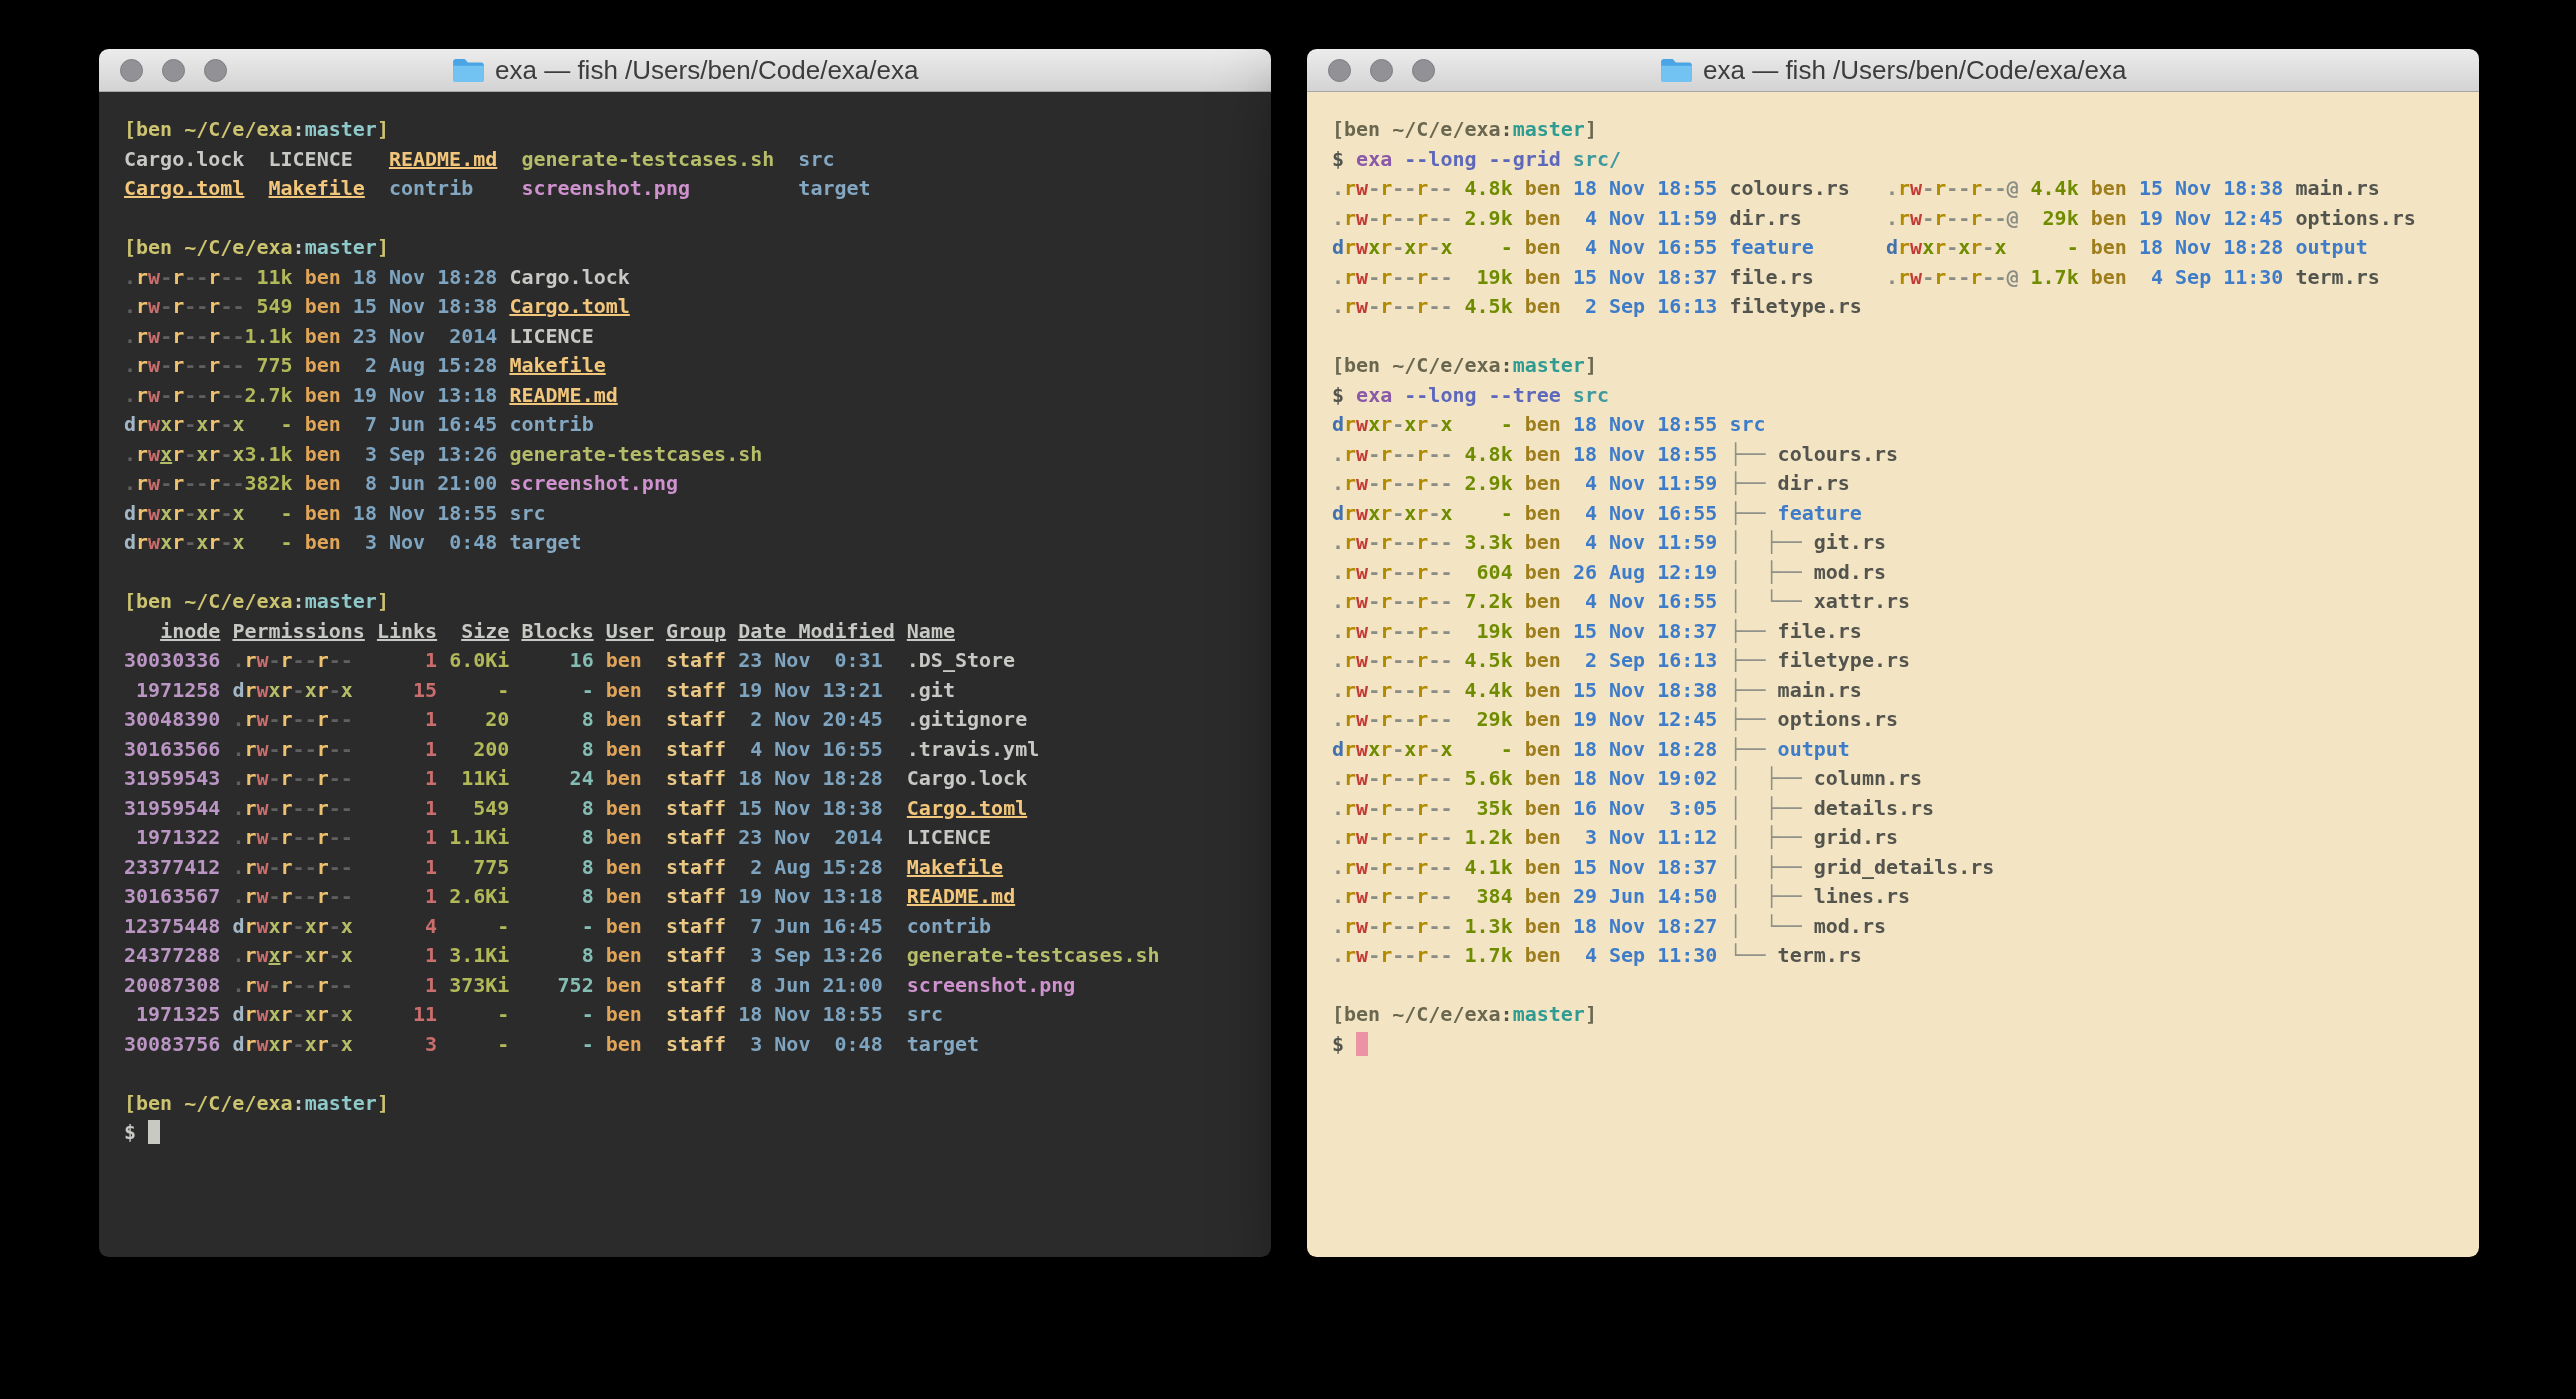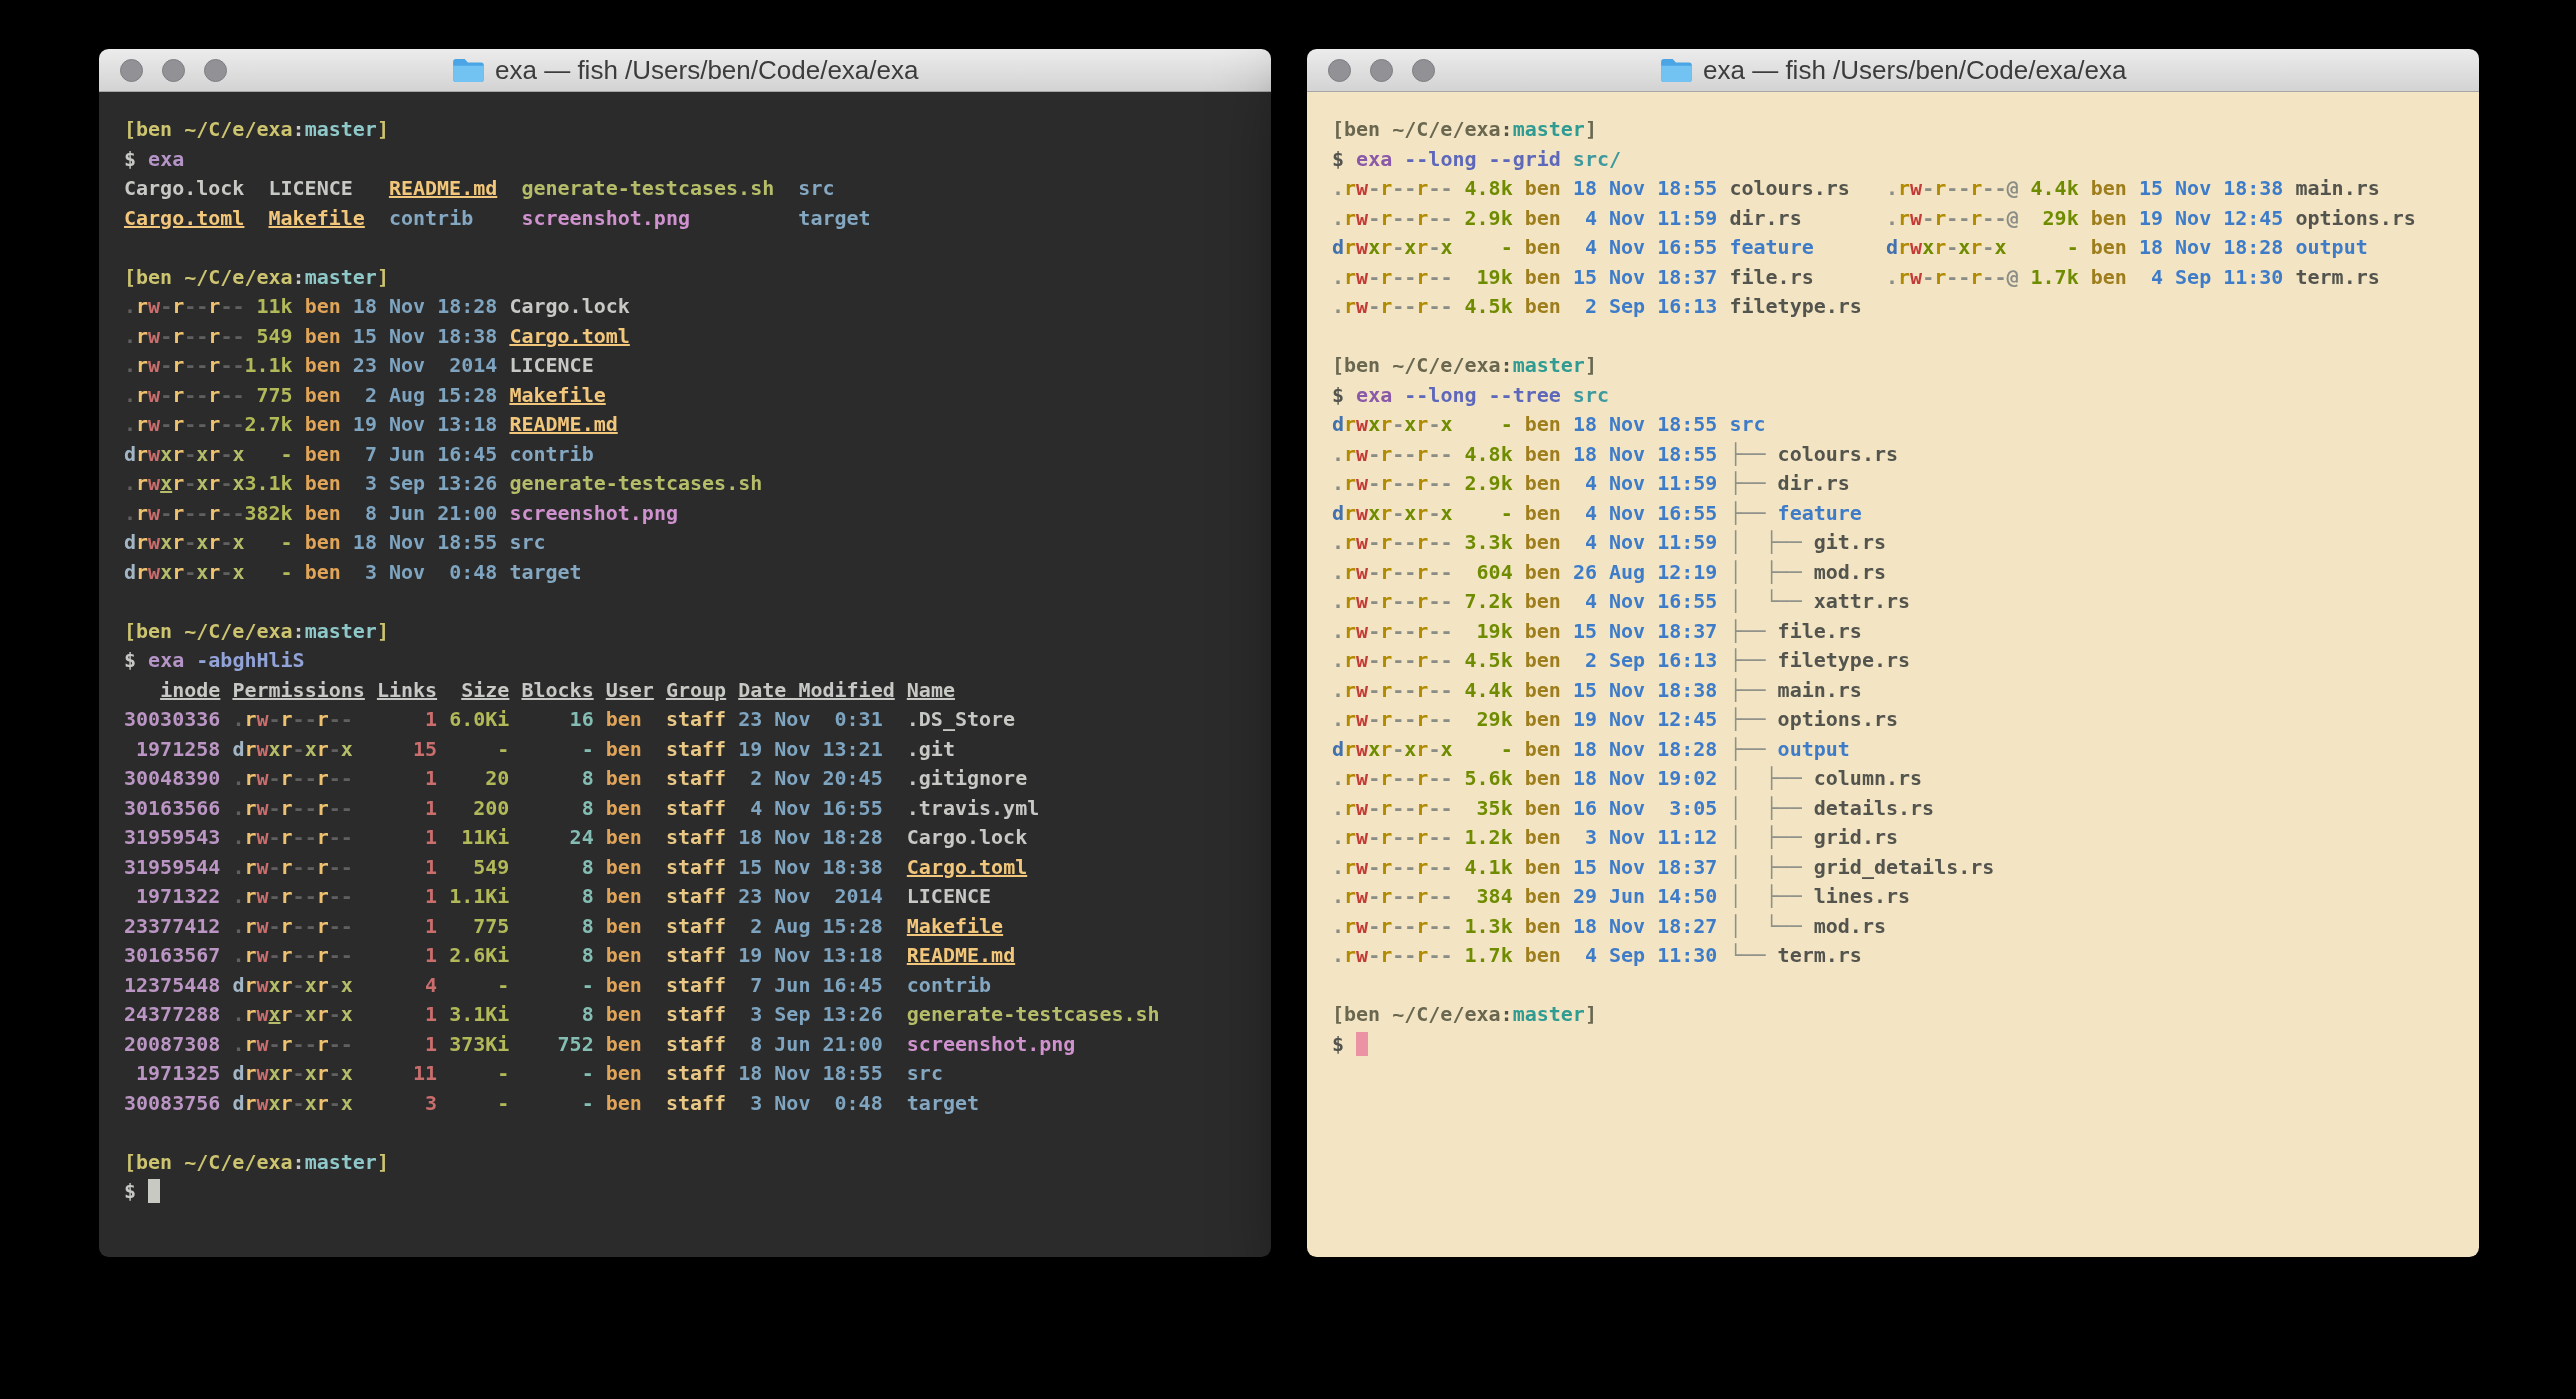--- a/index.html
+++ b/index.html
@@ -31,38 +31,36 @@
     <div class="titlewrap">
       <svg width="33" height="26" viewBox="0 0 34 27">
         <path d="M1 5c0-2 1.2-3 3-3h9l3.4 3.6H30c1.8 0 3 1.2 3 3V23c0 1.8-1.2 3-3 3H4c-1.8 0-3-1.2-3-3z" fill="#4BA5E4"></path>
         <path d="M1 9h32v14c0 1.8-1.2 3-3 3H4c-1.8 0-3-1.2-3-3z" fill="#72C3F2"></path>
       </svg>
       <span>exa — fish  /Users/ben/Code/exa/exa</span>
     </div>
   </div>
   <div class="term" style="background: rgb(43, 43, 43);">
       <div class="tline"><span style="color: rgb(205, 196, 112);">[ben ~/C/e/exa</span><span style="color: rgb(199, 201, 197);">:</span><span style="color: rgb(143, 200, 200);">master</span><span style="color: rgb(205, 196, 112);">]</span></div>
-      <div class="tline"><span style="color: rgb(199, 201, 197);">$ </span><span style="color: rgb(181, 148, 199);">exa</span></div>
       <div class="tline"><span style="color: rgb(199, 201, 197);">Cargo.lock  LICENCE   </span><span style="color: rgb(242, 199, 123); text-decoration: underline;">README.md</span><span style="color: rgb(199, 201, 197);">  </span><span style="color: rgb(182, 189, 105);">generate-testcases.sh</span><span style="color: rgb(199, 201, 197);">  </span><span style="color: rgb(132, 167, 194); font-weight: bold;">src</span></div>
       <div class="tline"><span style="color: rgb(242, 199, 123); text-decoration: underline;">Cargo.toml</span><span style="color: rgb(199, 201, 197);">  </span><span style="color: rgb(242, 199, 123); text-decoration: underline;">Makefile</span><span style="color: rgb(199, 201, 197);">  </span><span style="color: rgb(132, 167, 194); font-weight: bold;">contrib</span><span style="color: rgb(199, 201, 197);">    </span><span style="color: rgb(207, 146, 207);">screenshot.png</span><span style="color: rgb(199, 201, 197);">         </span><span style="color: rgb(132, 167, 194); font-weight: bold;">target</span></div>
       <div class="tline">&nbsp;</div>
       <div class="tline"><span style="color: rgb(205, 196, 112);">[ben ~/C/e/exa</span><span style="color: rgb(199, 201, 197);">:</span><span style="color: rgb(143, 200, 200);">master</span><span style="color: rgb(205, 196, 112);">]</span></div>
       <div class="tline"><span style="color: rgb(96, 96, 96);">.</span><span style="color: rgb(239, 194, 111);">r</span><span style="color: rgb(201, 109, 109);">w</span><span style="color: rgb(96, 96, 96);">-</span><span style="color: rgb(239, 194, 111);">r</span><span style="color: rgb(96, 96, 96);">-</span><span style="color: rgb(96, 96, 96);">-</span><span style="color: rgb(239, 194, 111);">r</span><span style="color: rgb(96, 96, 96);">-</span><span style="color: rgb(96, 96, 96);">-</span><span style="color: rgb(178, 185, 88);"> 11k </span><span style="color: rgb(224, 165, 88);">ben </span><span style="color: rgb(126, 164, 192);">18 Nov 18:28 </span><span style="color: rgb(199, 201, 197);">Cargo.lock</span></div>
       <div class="tline"><span style="color: rgb(96, 96, 96);">.</span><span style="color: rgb(239, 194, 111);">r</span><span style="color: rgb(201, 109, 109);">w</span><span style="color: rgb(96, 96, 96);">-</span><span style="color: rgb(239, 194, 111);">r</span><span style="color: rgb(96, 96, 96);">-</span><span style="color: rgb(96, 96, 96);">-</span><span style="color: rgb(239, 194, 111);">r</span><span style="color: rgb(96, 96, 96);">-</span><span style="color: rgb(96, 96, 96);">-</span><span style="color: rgb(178, 185, 88);"> 549 </span><span style="color: rgb(224, 165, 88);">ben </span><span style="color: rgb(126, 164, 192);">15 Nov 18:38 </span><span style="color: rgb(242, 199, 123); text-decoration: underline;">Cargo.toml</span></div>
       <div class="tline"><span style="color: rgb(96, 96, 96);">.</span><span style="color: rgb(239, 194, 111);">r</span><span style="color: rgb(201, 109, 109);">w</span><span style="color: rgb(96, 96, 96);">-</span><span style="color: rgb(239, 194, 111);">r</span><span style="color: rgb(96, 96, 96);">-</span><span style="color: rgb(96, 96, 96);">-</span><span style="color: rgb(239, 194, 111);">r</span><span style="color: rgb(96, 96, 96);">-</span><span style="color: rgb(96, 96, 96);">-</span><span style="color: rgb(178, 185, 88);">1.1k </span><span style="color: rgb(224, 165, 88);">ben </span><span style="color: rgb(126, 164, 192);">23 Nov  2014 </span><span style="color: rgb(199, 201, 197);">LICENCE</span></div>
       <div class="tline"><span style="color: rgb(96, 96, 96);">.</span><span style="color: rgb(239, 194, 111);">r</span><span style="color: rgb(201, 109, 109);">w</span><span style="color: rgb(96, 96, 96);">-</span><span style="color: rgb(239, 194, 111);">r</span><span style="color: rgb(96, 96, 96);">-</span><span style="color: rgb(96, 96, 96);">-</span><span style="color: rgb(239, 194, 111);">r</span><span style="color: rgb(96, 96, 96);">-</span><span style="color: rgb(96, 96, 96);">-</span><span style="color: rgb(178, 185, 88);"> 775 </span><span style="color: rgb(224, 165, 88);">ben </span><span style="color: rgb(126, 164, 192);"> 2 Aug 15:28 </span><span style="color: rgb(242, 199, 123); text-decoration: underline;">Makefile</span></div>
       <div class="tline"><span style="color: rgb(96, 96, 96);">.</span><span style="color: rgb(239, 194, 111);">r</span><span style="color: rgb(201, 109, 109);">w</span><span style="color: rgb(96, 96, 96);">-</span><span style="color: rgb(239, 194, 111);">r</span><span style="color: rgb(96, 96, 96);">-</span><span style="color: rgb(96, 96, 96);">-</span><span style="color: rgb(239, 194, 111);">r</span><span style="color: rgb(96, 96, 96);">-</span><span style="color: rgb(96, 96, 96);">-</span><span style="color: rgb(178, 185, 88);">2.7k </span><span style="color: rgb(224, 165, 88);">ben </span><span style="color: rgb(126, 164, 192);">19 Nov 13:18 </span><span style="color: rgb(242, 199, 123); text-decoration: underline;">README.md</span></div>
       <div class="tline"><span style="color: rgb(162, 182, 198);">d</span><span style="color: rgb(239, 194, 111);">r</span><span style="color: rgb(201, 109, 109);">w</span><span style="color: rgb(182, 189, 105);">x</span><span style="color: rgb(239, 194, 111);">r</span><span style="color: rgb(96, 96, 96);">-</span><span style="color: rgb(182, 189, 105);">x</span><span style="color: rgb(239, 194, 111);">r</span><span style="color: rgb(96, 96, 96);">-</span><span style="color: rgb(182, 189, 105);">x</span><span style="color: rgb(178, 185, 88);">   - </span><span style="color: rgb(224, 165, 88);">ben </span><span style="color: rgb(126, 164, 192);"> 7 Jun 16:45 </span><span style="color: rgb(132, 167, 194); font-weight: bold;">contrib</span></div>
       <div class="tline"><span style="color: rgb(96, 96, 96);">.</span><span style="color: rgb(239, 194, 111);">r</span><span style="color: rgb(201, 109, 109);">w</span><span style="color: rgb(182, 189, 105); text-decoration: underline;">x</span><span style="color: rgb(239, 194, 111);">r</span><span style="color: rgb(96, 96, 96);">-</span><span style="color: rgb(182, 189, 105);">x</span><span style="color: rgb(239, 194, 111);">r</span><span style="color: rgb(96, 96, 96);">-</span><span style="color: rgb(182, 189, 105);">x</span><span style="color: rgb(178, 185, 88);">3.1k </span><span style="color: rgb(224, 165, 88);">ben </span><span style="color: rgb(126, 164, 192);"> 3 Sep 13:26 </span><span style="color: rgb(182, 189, 105);">generate-testcases.sh</span></div>
       <div class="tline"><span style="color: rgb(96, 96, 96);">.</span><span style="color: rgb(239, 194, 111);">r</span><span style="color: rgb(201, 109, 109);">w</span><span style="color: rgb(96, 96, 96);">-</span><span style="color: rgb(239, 194, 111);">r</span><span style="color: rgb(96, 96, 96);">-</span><span style="color: rgb(96, 96, 96);">-</span><span style="color: rgb(239, 194, 111);">r</span><span style="color: rgb(96, 96, 96);">-</span><span style="color: rgb(96, 96, 96);">-</span><span style="color: rgb(178, 185, 88);">382k </span><span style="color: rgb(224, 165, 88);">ben </span><span style="color: rgb(126, 164, 192);"> 8 Jun 21:00 </span><span style="color: rgb(207, 146, 207);">screenshot.png</span></div>
       <div class="tline"><span style="color: rgb(162, 182, 198);">d</span><span style="color: rgb(239, 194, 111);">r</span><span style="color: rgb(201, 109, 109);">w</span><span style="color: rgb(182, 189, 105);">x</span><span style="color: rgb(239, 194, 111);">r</span><span style="color: rgb(96, 96, 96);">-</span><span style="color: rgb(182, 189, 105);">x</span><span style="color: rgb(239, 194, 111);">r</span><span style="color: rgb(96, 96, 96);">-</span><span style="color: rgb(182, 189, 105);">x</span><span style="color: rgb(178, 185, 88);">   - </span><span style="color: rgb(224, 165, 88);">ben </span><span style="color: rgb(126, 164, 192);">18 Nov 18:55 </span><span style="color: rgb(132, 167, 194); font-weight: bold;">src</span></div>
       <div class="tline"><span style="color: rgb(162, 182, 198);">d</span><span style="color: rgb(239, 194, 111);">r</span><span style="color: rgb(201, 109, 109);">w</span><span style="color: rgb(182, 189, 105);">x</span><span style="color: rgb(239, 194, 111);">r</span><span style="color: rgb(96, 96, 96);">-</span><span style="color: rgb(182, 189, 105);">x</span><span style="color: rgb(239, 194, 111);">r</span><span style="color: rgb(96, 96, 96);">-</span><span style="color: rgb(182, 189, 105);">x</span><span style="color: rgb(178, 185, 88);">   - </span><span style="color: rgb(224, 165, 88);">ben </span><span style="color: rgb(126, 164, 192);"> 3 Nov  0:48 </span><span style="color: rgb(132, 167, 194); font-weight: bold;">target</span></div>
       <div class="tline">&nbsp;</div>
       <div class="tline"><span style="color: rgb(205, 196, 112);">[ben ~/C/e/exa</span><span style="color: rgb(199, 201, 197);">:</span><span style="color: rgb(143, 200, 200);">master</span><span style="color: rgb(205, 196, 112);">]</span></div>
-      <div class="tline"><span style="color: rgb(199, 201, 197);">$ </span><span style="color: rgb(181, 148, 199);">exa</span><span style="color: rgb(199, 201, 197);"> </span><span style="color: rgb(146, 163, 216);">-abghHliS</span></div>
       <div class="tline"><span style="color: rgb(199, 201, 197);">   </span><span style="color: rgb(199, 201, 197); text-decoration: underline;">inode</span><span style="color: rgb(199, 201, 197);"> </span><span style="color: rgb(199, 201, 197); text-decoration: underline;">Permissions</span><span style="color: rgb(199, 201, 197);"> </span><span style="color: rgb(199, 201, 197); text-decoration: underline;">Links</span><span style="color: rgb(199, 201, 197);">  </span><span style="color: rgb(199, 201, 197); text-decoration: underline;">Size</span><span style="color: rgb(199, 201, 197);"> </span><span style="color: rgb(199, 201, 197); text-decoration: underline;">Blocks</span><span style="color: rgb(199, 201, 197);"> </span><span style="color: rgb(199, 201, 197); text-decoration: underline;">User</span><span style="color: rgb(199, 201, 197);"> </span><span style="color: rgb(199, 201, 197); text-decoration: underline;">Group</span><span style="color: rgb(199, 201, 197);"> </span><span style="color: rgb(199, 201, 197); text-decoration: underline;">Date Modified</span><span style="color: rgb(199, 201, 197);"> </span><span style="color: rgb(199, 201, 197); text-decoration: underline;">Name</span></div>
       <div class="tline"><span style="color: rgb(187, 150, 196);">30030336 </span><span style="color: rgb(96, 96, 96);">.</span><span style="color: rgb(239, 194, 111);">r</span><span style="color: rgb(201, 109, 109);">w</span><span style="color: rgb(96, 96, 96);">-</span><span style="color: rgb(239, 194, 111);">r</span><span style="color: rgb(96, 96, 96);">-</span><span style="color: rgb(96, 96, 96);">-</span><span style="color: rgb(239, 194, 111);">r</span><span style="color: rgb(96, 96, 96);">-</span><span style="color: rgb(96, 96, 96);">-</span><span style="color: rgb(201, 109, 109);">      1</span><span style="color: rgb(178, 185, 88);"> 6.0Ki</span><span style="color: rgb(132, 189, 179);">     16</span><span style="color: rgb(224, 165, 88);"> ben </span><span style="color: rgb(233, 199, 132);"> staff</span><span style="color: rgb(126, 164, 192);"> 23 Nov  0:31</span><span style="color: rgb(199, 201, 197);">  .DS_Store</span></div>
       <div class="tline"><span style="color: rgb(187, 150, 196);"> 1971258 </span><span style="color: rgb(162, 182, 198);">d</span><span style="color: rgb(239, 194, 111);">r</span><span style="color: rgb(201, 109, 109);">w</span><span style="color: rgb(182, 189, 105);">x</span><span style="color: rgb(239, 194, 111);">r</span><span style="color: rgb(96, 96, 96);">-</span><span style="color: rgb(182, 189, 105);">x</span><span style="color: rgb(239, 194, 111);">r</span><span style="color: rgb(96, 96, 96);">-</span><span style="color: rgb(182, 189, 105);">x</span><span style="color: rgb(201, 109, 109);">     15</span><span style="color: rgb(178, 185, 88);">     -</span><span style="color: rgb(132, 189, 179);">      -</span><span style="color: rgb(224, 165, 88);"> ben </span><span style="color: rgb(233, 199, 132);"> staff</span><span style="color: rgb(126, 164, 192);"> 19 Nov 13:21</span><span style="color: rgb(199, 201, 197);">  .git</span></div>
       <div class="tline"><span style="color: rgb(187, 150, 196);">30048390 </span><span style="color: rgb(96, 96, 96);">.</span><span style="color: rgb(239, 194, 111);">r</span><span style="color: rgb(201, 109, 109);">w</span><span style="color: rgb(96, 96, 96);">-</span><span style="color: rgb(239, 194, 111);">r</span><span style="color: rgb(96, 96, 96);">-</span><span style="color: rgb(96, 96, 96);">-</span><span style="color: rgb(239, 194, 111);">r</span><span style="color: rgb(96, 96, 96);">-</span><span style="color: rgb(96, 96, 96);">-</span><span style="color: rgb(201, 109, 109);">      1</span><span style="color: rgb(178, 185, 88);">    20</span><span style="color: rgb(132, 189, 179);">      8</span><span style="color: rgb(224, 165, 88);"> ben </span><span style="color: rgb(233, 199, 132);"> staff</span><span style="color: rgb(126, 164, 192);">  2 Nov 20:45</span><span style="color: rgb(199, 201, 197);">  .gitignore</span></div>
       <div class="tline"><span style="color: rgb(187, 150, 196);">30163566 </span><span style="color: rgb(96, 96, 96);">.</span><span style="color: rgb(239, 194, 111);">r</span><span style="color: rgb(201, 109, 109);">w</span><span style="color: rgb(96, 96, 96);">-</span><span style="color: rgb(239, 194, 111);">r</span><span style="color: rgb(96, 96, 96);">-</span><span style="color: rgb(96, 96, 96);">-</span><span style="color: rgb(239, 194, 111);">r</span><span style="color: rgb(96, 96, 96);">-</span><span style="color: rgb(96, 96, 96);">-</span><span style="color: rgb(201, 109, 109);">      1</span><span style="color: rgb(178, 185, 88);">   200</span><span style="color: rgb(132, 189, 179);">      8</span><span style="color: rgb(224, 165, 88);"> ben </span><span style="color: rgb(233, 199, 132);"> staff</span><span style="color: rgb(126, 164, 192);">  4 Nov 16:55</span><span style="color: rgb(199, 201, 197);">  .travis.yml</span></div>
       <div class="tline"><span style="color: rgb(187, 150, 196);">31959543 </span><span style="color: rgb(96, 96, 96);">.</span><span style="color: rgb(239, 194, 111);">r</span><span style="color: rgb(201, 109, 109);">w</span><span style="color: rgb(96, 96, 96);">-</span><span style="color: rgb(239, 194, 111);">r</span><span style="color: rgb(96, 96, 96);">-</span><span style="color: rgb(96, 96, 96);">-</span><span style="color: rgb(239, 194, 111);">r</span><span style="color: rgb(96, 96, 96);">-</span><span style="color: rgb(96, 96, 96);">-</span><span style="color: rgb(201, 109, 109);">      1</span><span style="color: rgb(178, 185, 88);">  11Ki</span><span style="color: rgb(132, 189, 179);">     24</span><span style="color: rgb(224, 165, 88);"> ben </span><span style="color: rgb(233, 199, 132);"> staff</span><span style="color: rgb(126, 164, 192);"> 18 Nov 18:28</span><span style="color: rgb(199, 201, 197);">  Cargo.lock</span></div>
       <div class="tline"><span style="color: rgb(187, 150, 196);">31959544 </span><span style="color: rgb(96, 96, 96);">.</span><span style="color: rgb(239, 194, 111);">r</span><span style="color: rgb(201, 109, 109);">w</span><span style="color: rgb(96, 96, 96);">-</span><span style="color: rgb(239, 194, 111);">r</span><span style="color: rgb(96, 96, 96);">-</span><span style="color: rgb(96, 96, 96);">-</span><span style="color: rgb(239, 194, 111);">r</span><span style="color: rgb(96, 96, 96);">-</span><span style="color: rgb(96, 96, 96);">-</span><span style="color: rgb(201, 109, 109);">      1</span><span style="color: rgb(178, 185, 88);">   549</span><span style="color: rgb(132, 189, 179);">      8</span><span style="color: rgb(224, 165, 88);"> ben </span><span style="color: rgb(233, 199, 132);"> staff</span><span style="color: rgb(126, 164, 192);"> 15 Nov 18:38</span><span style="color: rgb(199, 201, 197);">  </span><span style="color: rgb(242, 199, 123); text-decoration: underline;">Cargo.toml</span></div>
       <div class="tline"><span style="color: rgb(187, 150, 196);"> 1971322 </span><span style="color: rgb(96, 96, 96);">.</span><span style="color: rgb(239, 194, 111);">r</span><span style="color: rgb(201, 109, 109);">w</span><span style="color: rgb(96, 96, 96);">-</span><span style="color: rgb(239, 194, 111);">r</span><span style="color: rgb(96, 96, 96);">-</span><span style="color: rgb(96, 96, 96);">-</span><span style="color: rgb(239, 194, 111);">r</span><span style="color: rgb(96, 96, 96);">-</span><span style="color: rgb(96, 96, 96);">-</span><span style="color: rgb(201, 109, 109);">      1</span><span style="color: rgb(178, 185, 88);"> 1.1Ki</span><span style="color: rgb(132, 189, 179);">      8</span><span style="color: rgb(224, 165, 88);"> ben </span><span style="color: rgb(233, 199, 132);"> staff</span><span style="color: rgb(126, 164, 192);"> 23 Nov  2014</span><span style="color: rgb(199, 201, 197);">  LICENCE</span></div>
       <div class="tline"><span style="color: rgb(187, 150, 196);">23377412 </span><span style="color: rgb(96, 96, 96);">.</span><span style="color: rgb(239, 194, 111);">r</span><span style="color: rgb(201, 109, 109);">w</span><span style="color: rgb(96, 96, 96);">-</span><span style="color: rgb(239, 194, 111);">r</span><span style="color: rgb(96, 96, 96);">-</span><span style="color: rgb(96, 96, 96);">-</span><span style="color: rgb(239, 194, 111);">r</span><span style="color: rgb(96, 96, 96);">-</span><span style="color: rgb(96, 96, 96);">-</span><span style="color: rgb(201, 109, 109);">      1</span><span style="color: rgb(178, 185, 88);">   775</span><span style="color: rgb(132, 189, 179);">      8</span><span style="color: rgb(224, 165, 88);"> ben </span><span style="color: rgb(233, 199, 132);"> staff</span><span style="color: rgb(126, 164, 192);">  2 Aug 15:28</span><span style="color: rgb(199, 201, 197);">  </span><span style="color: rgb(242, 199, 123); text-decoration: underline;">Makefile</span></div>
       <div class="tline"><span style="color: rgb(187, 150, 196);">30163567 </span><span style="color: rgb(96, 96, 96);">.</span><span style="color: rgb(239, 194, 111);">r</span><span style="color: rgb(201, 109, 109);">w</span><span style="color: rgb(96, 96, 96);">-</span><span style="color: rgb(239, 194, 111);">r</span><span style="color: rgb(96, 96, 96);">-</span><span style="color: rgb(96, 96, 96);">-</span><span style="color: rgb(239, 194, 111);">r</span><span style="color: rgb(96, 96, 96);">-</span><span style="color: rgb(96, 96, 96);">-</span><span style="color: rgb(201, 109, 109);">      1</span><span style="color: rgb(178, 185, 88);"> 2.6Ki</span><span style="color: rgb(132, 189, 179);">      8</span><span style="color: rgb(224, 165, 88);"> ben </span><span style="color: rgb(233, 199, 132);"> staff</span><span style="color: rgb(126, 164, 192);"> 19 Nov 13:18</span><span style="color: rgb(199, 201, 197);">  </span><span style="color: rgb(242, 199, 123); text-decoration: underline;">README.md</span></div>

